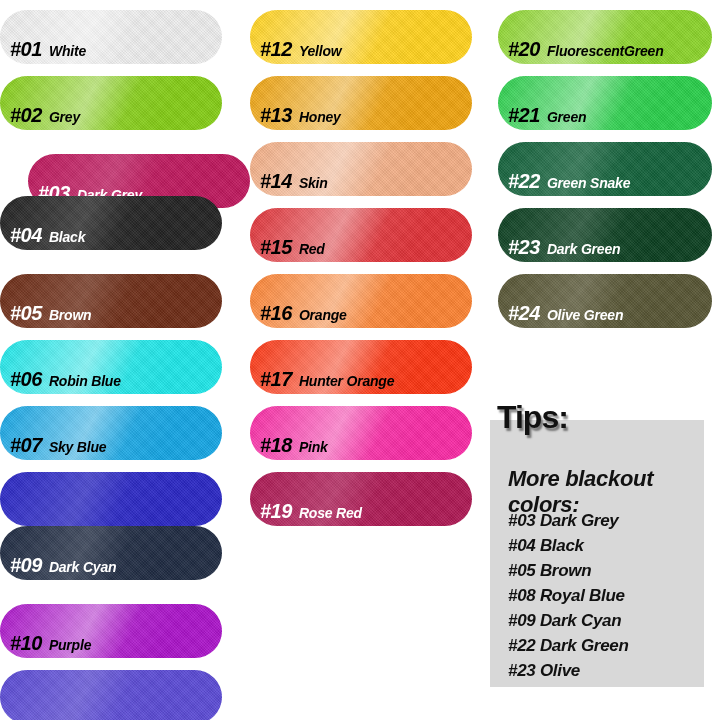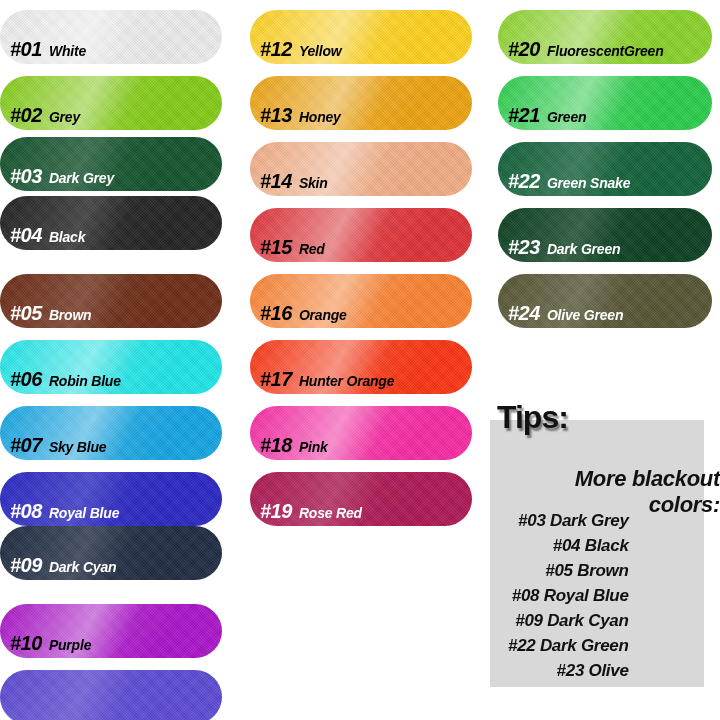--- a/index.html
+++ b/index.html
@@ -4,21 +4,21 @@
 <title>Fabric Color Chart</title>
 <style>
   html,body{margin:0;padding:0;}
   body{
     width:720px;height:720px;
     background:#ffffff;
     font-family:"Liberation Sans","DejaVu Sans",sans-serif;
     overflow:hidden;
     position:relative;
   }
-  #page{position:relative;width:720px;height:672px;text-align:right;}
+  #page{position:relative;width:720px;height:672px;}
 
   
   .column{position:absolute;top:0;}
   #col-left{left:0px;width:222px;}
   #col-mid{left:250px;width:222px;}
   #col-right{left:498px;width:214px;}
 
   
   .swatch{
     position:absolute;
@@ -147,21 +147,21 @@
         </div>
       </div>
       <div class="swatch light" style="top: 76px; background: #84cc16;">
         <div class="tex"></div>
         <div class="sheen"></div>
         <div class="label">
           <span class="code">#02</span>
           <span class="name">Grey</span>
         </div>
       </div>
-      <div class="swatch dark" style="top: 137px; background: #14532d;">
+      <div class="swatch dark" style="top: 154px; background: #be185d; margin-left: 28px;">
         <div class="tex"></div>
         <div class="sheen"></div>
         <div class="label">
           <span class="code">#03</span>
           <span class="name">Dark Grey</span>
         </div>
       </div>
       <div class="swatch dark" style="top: 196px; background: rgb(34, 34, 34);">
         <div class="tex"></div>
         <div class="sheen"></div>
@@ -190,24 +190,20 @@
         <div class="tex"></div>
         <div class="sheen"></div>
         <div class="label">
           <span class="code">#07</span>
           <span class="name">Sky Blue</span>
         </div>
       </div>
       <div class="swatch dark" style="top: 472px; background: rgb(42, 39, 196);">
         <div class="tex"></div>
         <div class="sheen"></div>
-        <div class="label">
-          <span class="code">#08</span>
-          <span class="name">Royal Blue</span>
-        </div>
       </div>
       <div class="swatch dark" style="top: 526px; background: rgb(31, 43, 66);">
         <div class="tex"></div>
         <div class="sheen"></div>
         <div class="label">
           <span class="code">#09</span>
           <span class="name">Dark Cyan</span>
         </div>
       </div>
       <div class="swatch light" style="top: 604px; background: rgb(171, 20, 201);">

